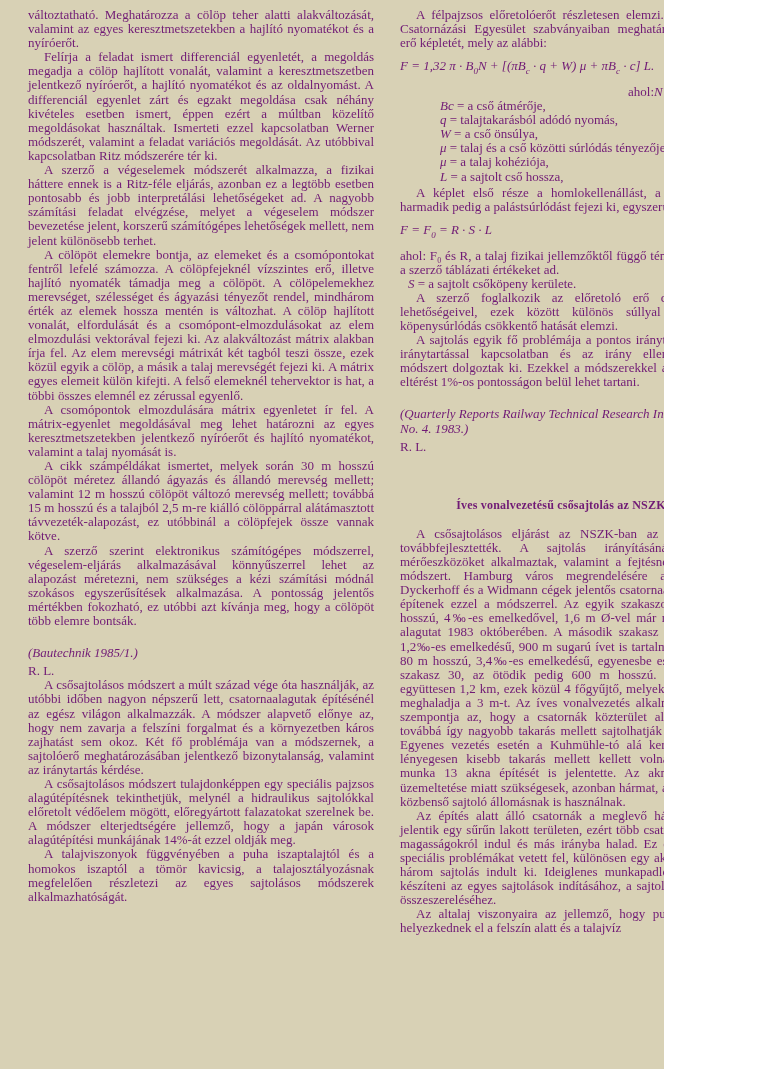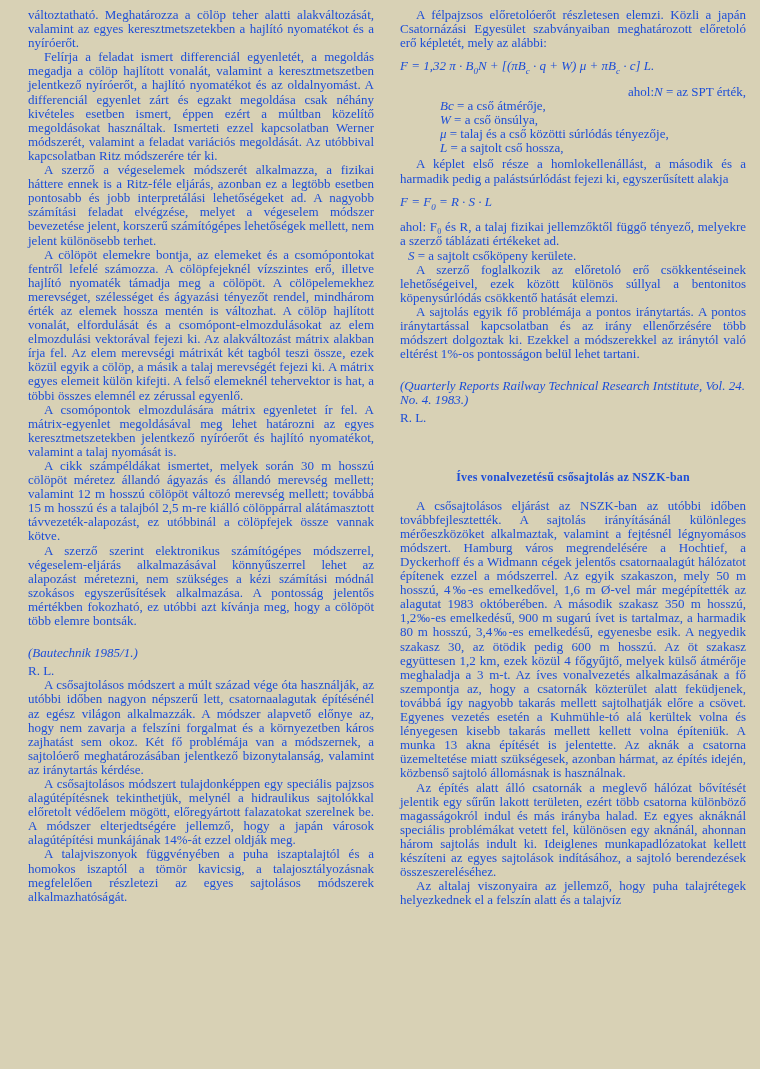--- a/index.html
+++ b/index.html
@@ -1,19 +1,19 @@
 <!DOCTYPE html>
 <html><head>
 <meta charset="utf-8">
 <style>
   html,body{margin:0;padding:0;}
   .page{
-    width:760px;height:1069px;
+    width:664px;height:1069px;
     background:#d8d1b5;
-    color:#1d4ed8;
+    color:#701a75;
     font-family:"Liberation Serif", serif;
     font-size:13px;line-height:14.1px;
     box-sizing:border-box;
     padding:8px 14px 0 28px;
     overflow:hidden;
   }
   .cols{display:flex;gap:26px;}
   .col{width:346px;flex:none;}
   p.para{margin:0;text-indent:16px;text-align:justify;}
   p.noindent{text-indent:0;}
@@ -51,22 +51,24 @@
     </div>
 
     <div class="col">
       <p class="para">A félpajzsos előretolóerőt részletesen elemzi. Közli a japán Csatornázási Egyesület szabványaiban meghatározott előretoló erő képletét, mely az alábbi:</p>
 
       <div class="formula"><span>F = 1,32 π · B</span><sub>0</sub><span>N + [(πB</span><sub>c</sub><span> · q + W) μ + πB</span><sub>c</sub><span> · c] L.</span></div>
 
       <div class="where">
         <div class="where-row first"><span class="prefix">ahol:</span><i class="wvar">N</i> <span>= az SPT érték,</span></div>
         <div class="where-row"><i class="wvar">Bc</i> <span>= a cső átmérője,</span></div>
+        <div class="where-row"><i class="wvar">q</i> <span>= talajtakarásból adódó nyomás,</span></div>
         <div class="where-row"><i class="wvar">W</i> <span>= a cső önsúlya,</span></div>
         <div class="where-row"><i class="wvar">μ</i> <span>= talaj és a cső közötti súrlódás tényezője,</span></div>
+        <div class="where-row"><i class="wvar">μ</i> <span>= a talaj kohéziója,</span></div>
         <div class="where-row"><i class="wvar">L</i> <span>= a sajtolt cső hossza,</span></div>
       </div>
 
       <p class="para">A képlet első része a homlokellenállást, a második és a harmadik pedig a palástsúrlódást fejezi ki, egyszerűsített alakja</p>
 
       <div class="formula"><span>F = F</span><sub>0</sub><span> = R · S · L</span></div>
 
       <p class="para noindent">ahol: F₀ és R, a talaj fizikai jellemzőktől függő tényező, melyekre a szerző táblázati értékeket ad.</p>
       <div class="def-line"><i class="wvar">S</i> <span>= a sajtolt csőköpeny kerülete.</span></div>
 

